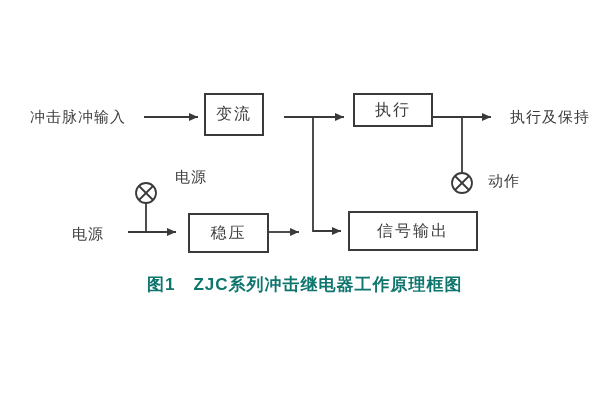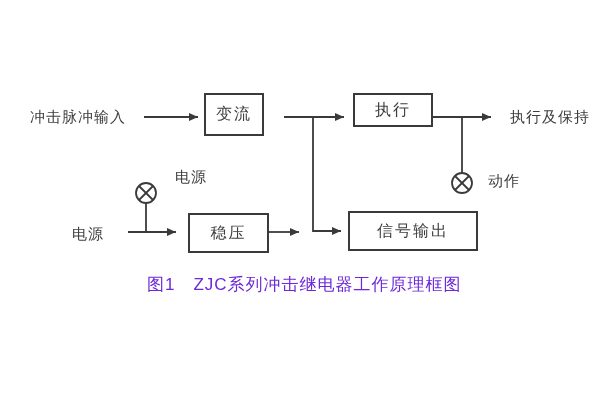--- a/index.html
+++ b/index.html
@@ -28,21 +28,21 @@
   .box-execute      { left: 353px; top:  93px; width:  80px; height: 34px; }
   .box-stabilize    { left: 188px; top: 213px; width:  81px; height: 40px; }
   .box-execute-hold { left: 348px; top: 211px; width: 130px; height: 40px; }
   .lbl-impulse-input { left:  30px; top: 108px; }
   .lbl-signal-output { left: 510px; top: 108px; }
   .lbl-power-top     { left: 175px; top: 168px; }
   .lbl-power-left    { left:  72px; top: 225px; }
   .lbl-action        { left: 488px; top: 174px; font-family: Liberation Mono, monospace; }
   .caption {
     position: absolute; left: 147px; top: 273px;
-    color: #6d28d9; font-size: 17px; font-weight: 400;
+    color: #0f766e; font-size: 17px; font-weight: 700;
     letter-spacing: 1px; white-space: pre;
   }
 </style>
 </head>
 <body>
 
 <div class="canvas">
 
   <svg class="connector-layer" viewBox="0 0 600 400">
     <defs>

